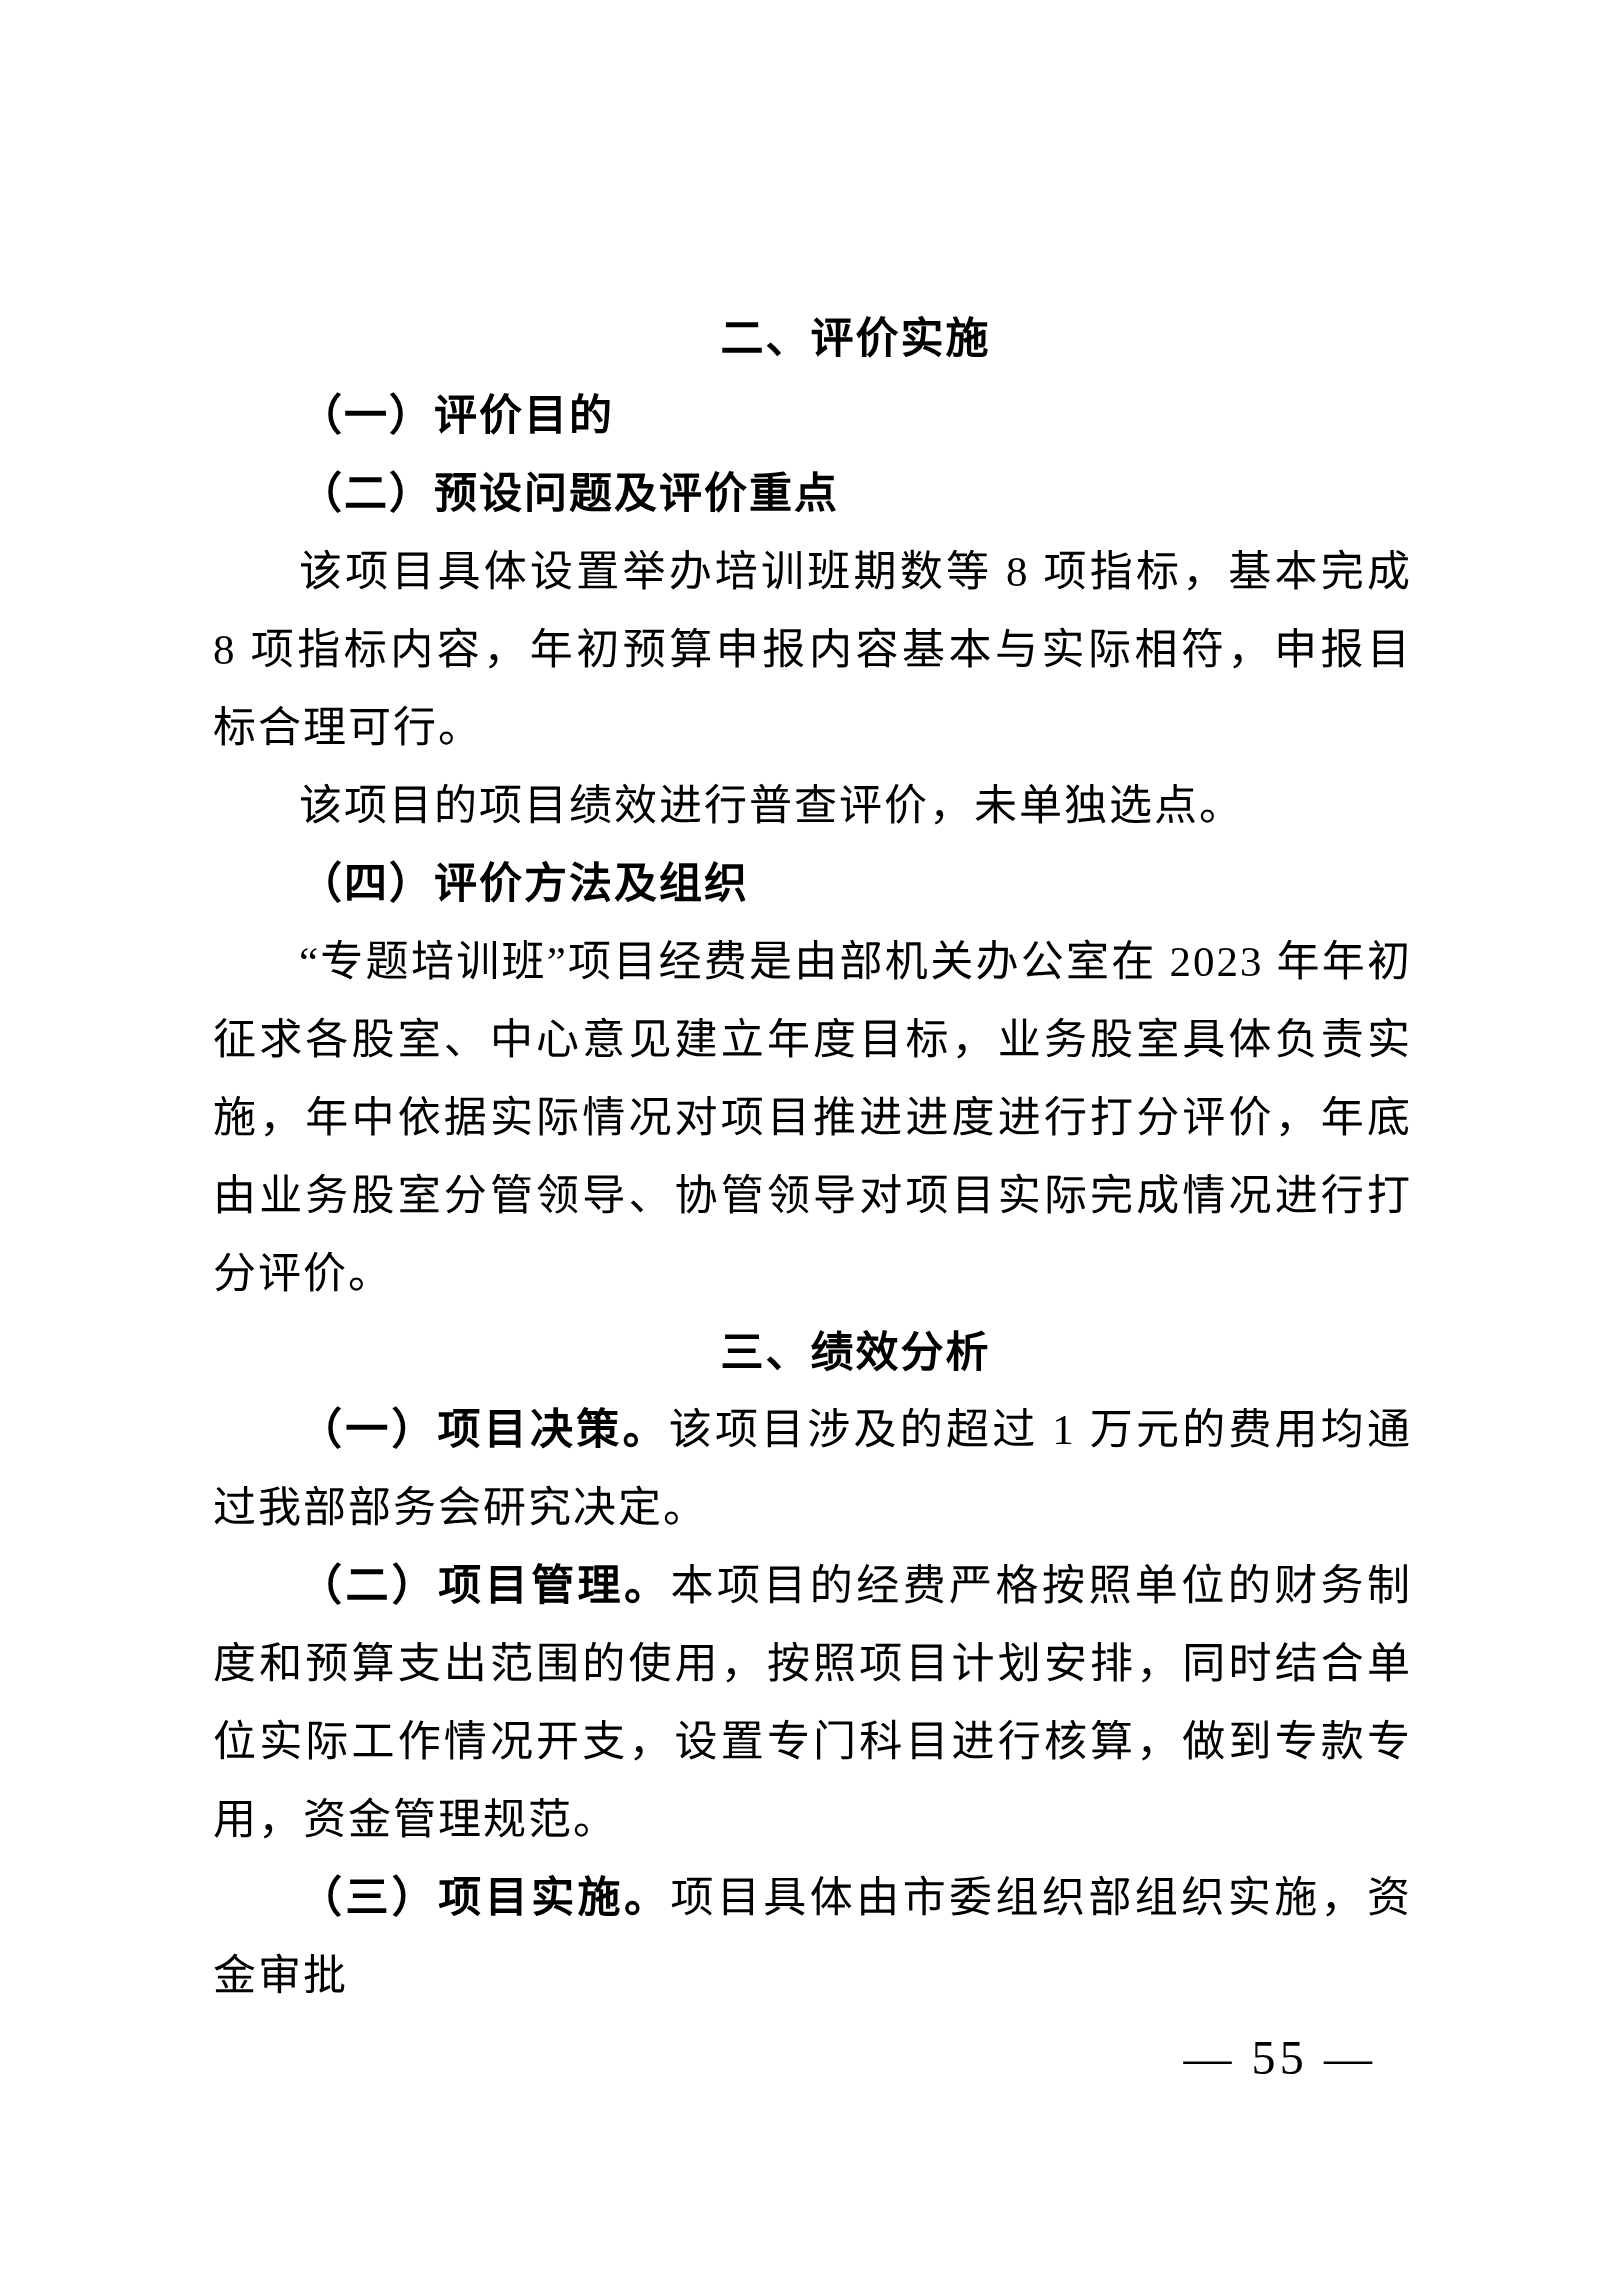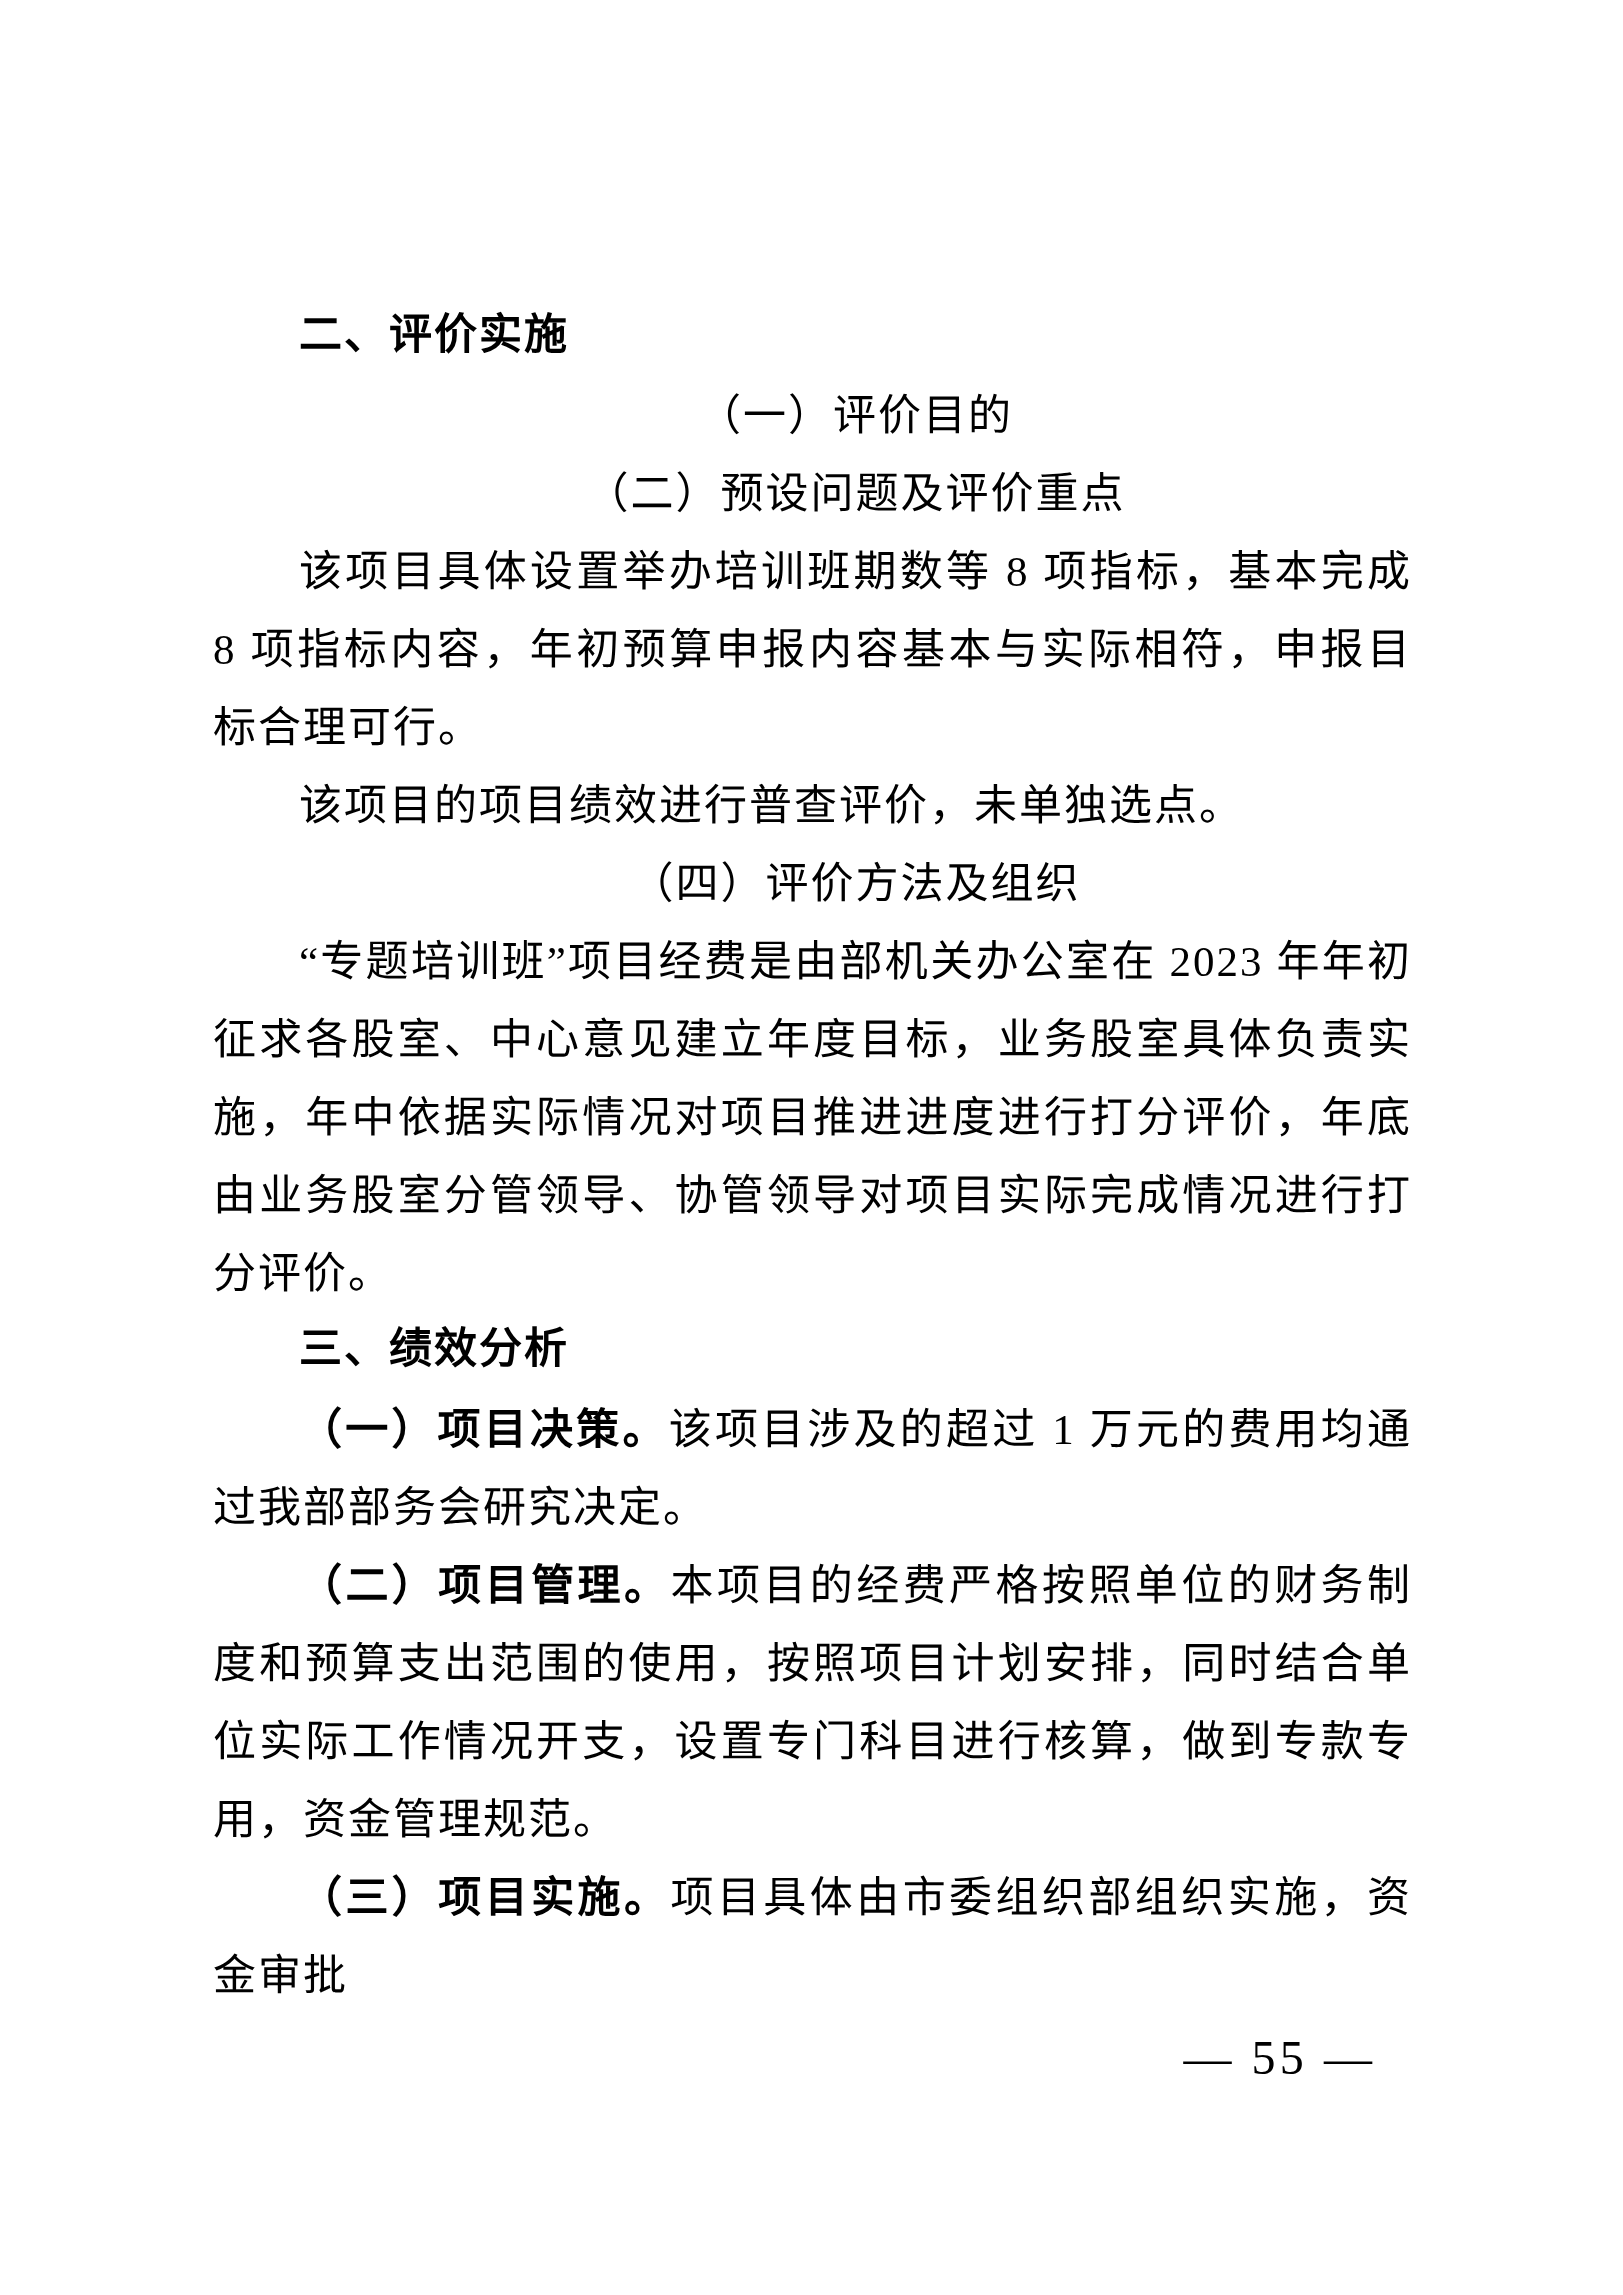--- a/index.html
+++ b/index.html
@@ -27,28 +27,28 @@
     font-size: 43px;
     line-height: 78px;
     letter-spacing: 2px;
     text-align: justify;
     text-indent: 2em;
     font-family: "Liberation Serif", serif;
     font-weight: normal;
   }
   
   .content p.h1 {
-    font-family: Liberation Mono, monospace;
+    font-family: Liberation Sans, sans-serif;
     font-weight: bold;
-    text-align: left;
+    text-align: center;
   }
   
   .content p.h2 {
-    font-weight: normal;
-    text-align: center;
+    font-weight: bold;
+    text-align: left;
   }
   .lead-bold {
     font-weight: bold;
   }
   .footer {
     position: absolute;
     top: 2035px;
     right: 247px;
     font-size: 48px;
     line-height: 45px;

